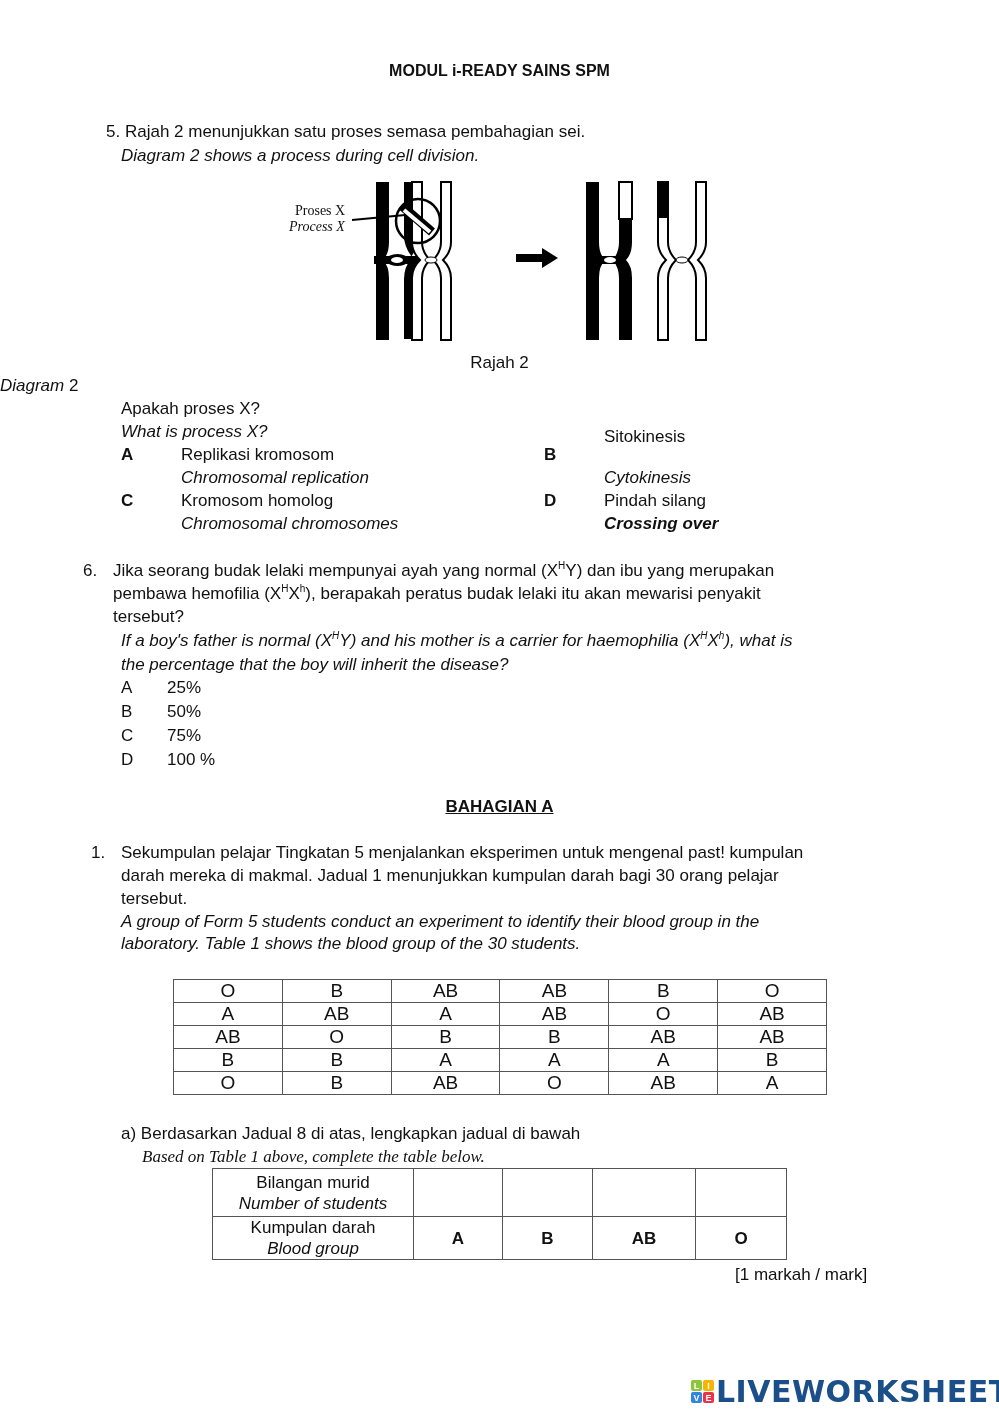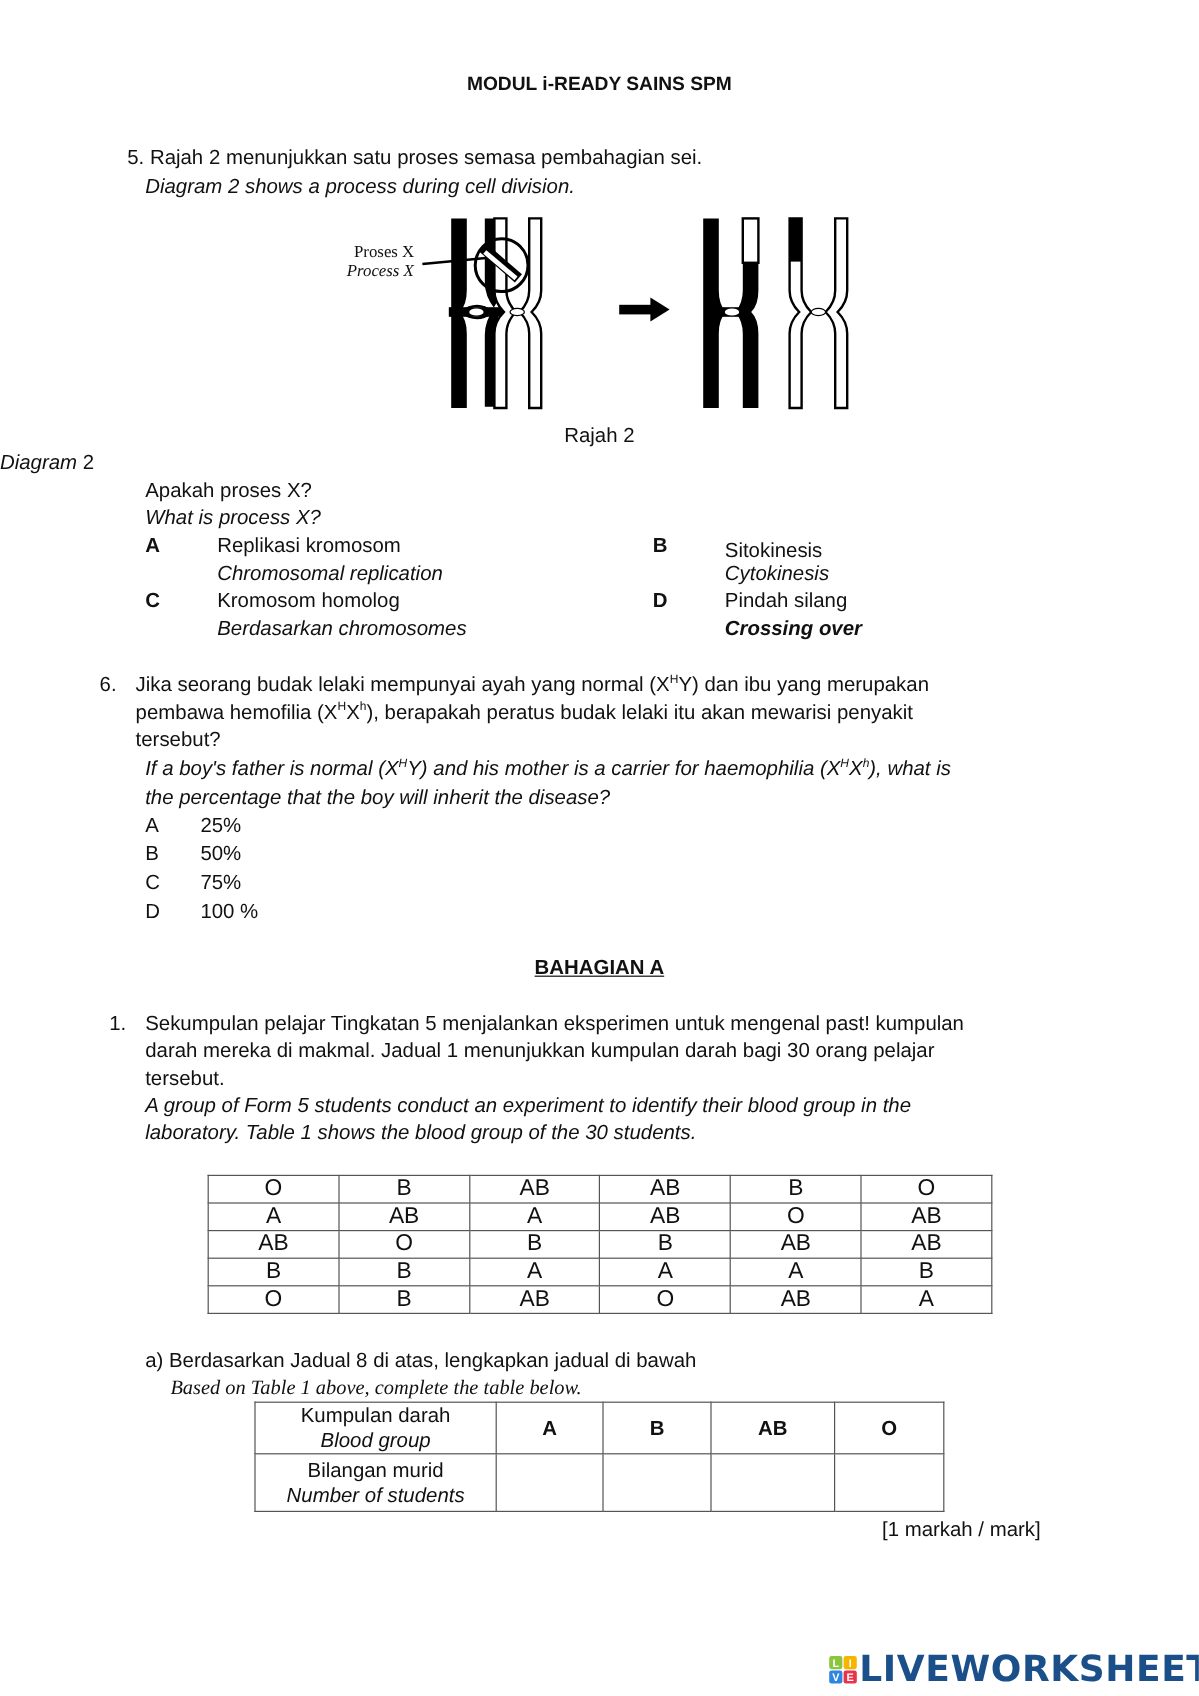--- a/index.html
+++ b/index.html
@@ -86,27 +86,27 @@
 <div class="abs" style="left:121px; top:399px;">Apakah proses X?</div>
 <div class="abs ital" style="left:121px; top:422px;">What is process X?</div>
 
 <div>
   <div class="abs bold" style="left:121px; top:445px;">A</div>
   <div class="abs" style="left:181px; top:445px;">Replikasi kromosom</div>
   <div class="abs ital" style="left:181px; top:468px;">Chromosomal replication</div>
 </div>
 <div>
   <div class="abs bold" style="left:544px; top:445px;">B</div>
-  <div class="abs" style="left:604px; top:449px;">Sitokinesis</div>
+  <div class="abs" style="left:604px; top:427px;">Sitokinesis</div>
   <div class="abs ital" style="left:604px; top:468px;">Cytokinesis</div>
 </div>
 <div>
   <div class="abs bold" style="left:121px; top:491px;">C</div>
   <div class="abs" style="left:181px; top:491px;">Kromosom homolog</div>
-  <div class="abs ital" style="left:181px; top:514px;">Berdasarkan chromosomes</div>
+  <div class="abs ital" style="left:181px; top:514px;">Chromosomal chromosomes</div>
 </div>
 <div>
   <div class="abs bold" style="left:544px; top:491px;">D</div>
   <div class="abs" style="left:604px; top:491px;">Pindah silang</div>
   <div class="abs ital" style="left:604px; top:514px;font-weight:bold;">Crossing over</div>
 </div>
 
 <div class="abs" style="left:83px; top:561px;">6.</div>
 <div class="abs" style="left:113px; top:561px;"><span>Jika seorang budak lelaki mempunyai ayah yang normal (X</span><sup>H</sup><span>Y) dan ibu yang merupakan</span></div>
 <div class="abs" style="left:113px; top:584px;"><span>pembawa hemofilia (X</span><sup>H</sup><span>X</span><sup>h</sup><span>), berapakah peratus budak lelaki itu akan mewarisi penyakit</span></div>
@@ -184,39 +184,39 @@
   </tr>
 </tbody>
   </table>
 
 <div class="abs" style="left:121px; top:1124px;">a) Berdasarkan Jadual 8 di atas, lengkapkan jadual di bawah</div>
 <div class="abs ital" style="left:142px; top:1147px;font-family:Liberation Serif, serif;">Based on Table 1 above, complete the table below.</div>
 
 <table class="answer">
   <tbody>
       <tr>
+    <td style="height:47px;">
+      <div>Bilangan murid</div>
+      <div class="ital">Number of students</div>
+    </td>
+    <td></td>
+    <td></td>
+    <td></td>
+    <td></td>
+  </tr>
+  <tr>
     <td style="width:200px; height:42px;">
       <div>Kumpulan darah</div>
       <div class="ital">Blood group</div>
     </td>
     <td class="bold" style="width:88px;">A</td>
     <td class="bold" style="width:89px;">B</td>
     <td class="bold" style="width:102px;">AB</td>
     <td class="bold">O</td>
   </tr>
-  <tr>
-    <td style="height:47px;">
-      <div>Bilangan murid</div>
-      <div class="ital">Number of students</div>
-    </td>
-    <td></td>
-    <td></td>
-    <td></td>
-    <td></td>
-  </tr>
 </tbody>
   </table>
 
 <div class="abs" style="left:735px; top:1265px;">[1 markah / mark]</div>
 
 <div class="logo">
   <div class="logo-grid">
     <span style="background:#8cc63f;">L</span>
     <span style="background:#f7b500;">I</span>
     <span style="background:#2e86de;">V</span>

